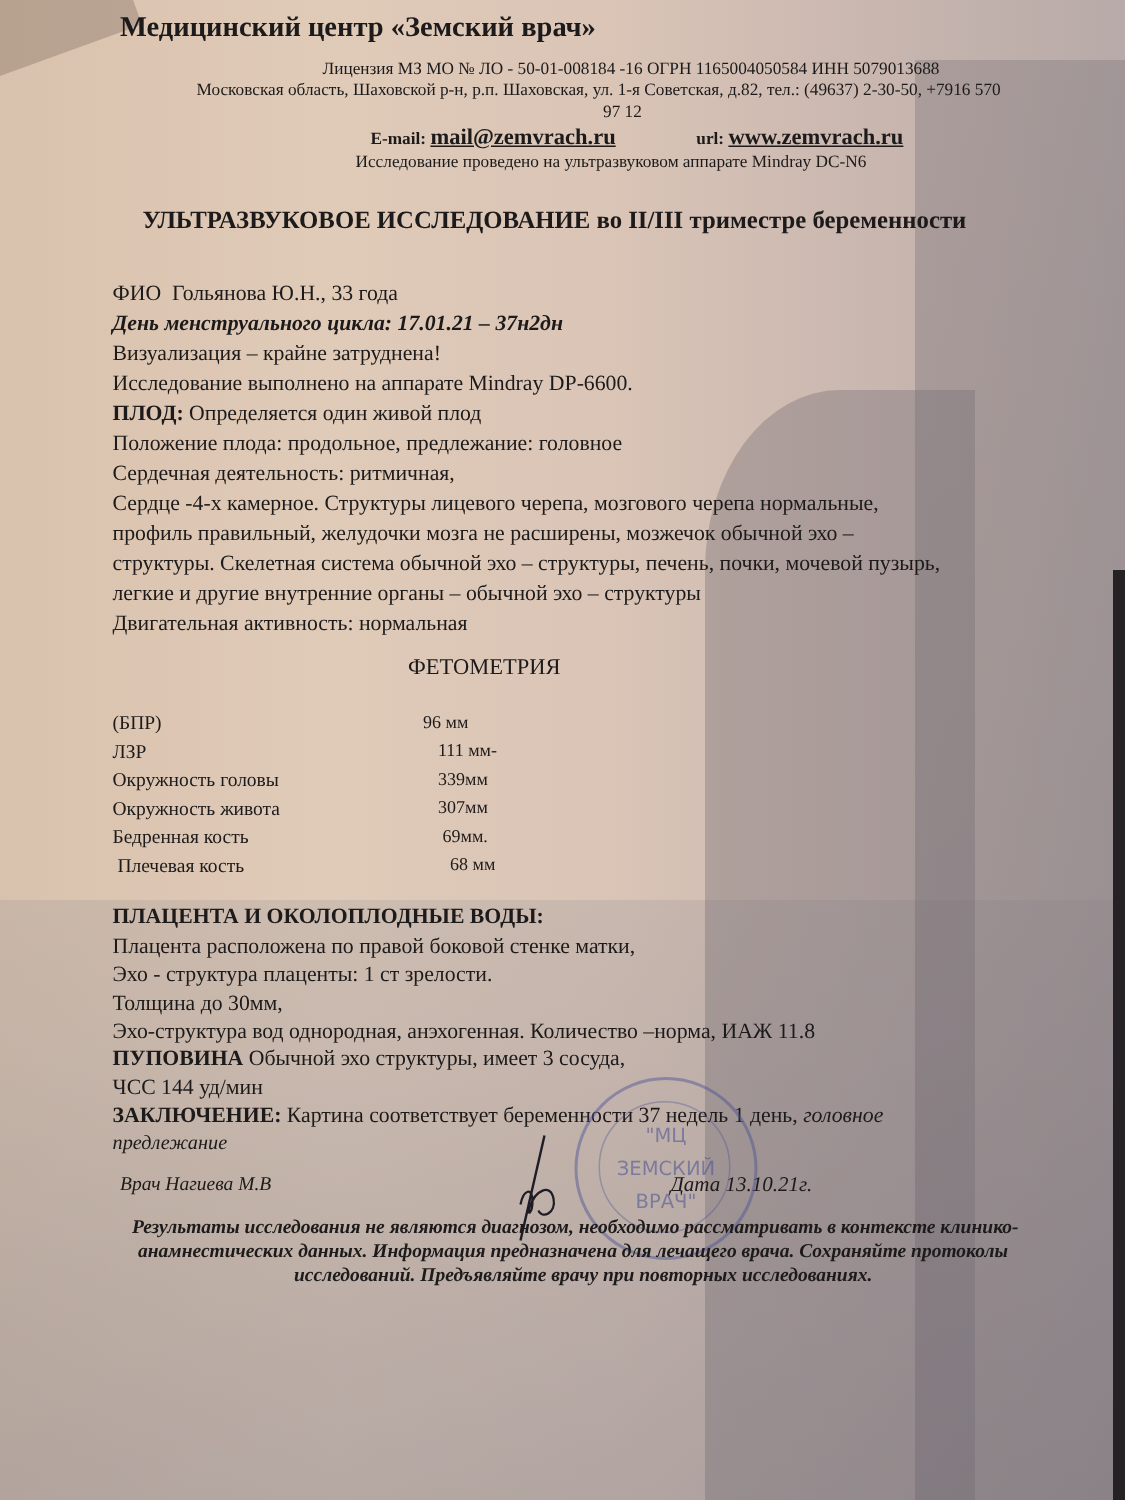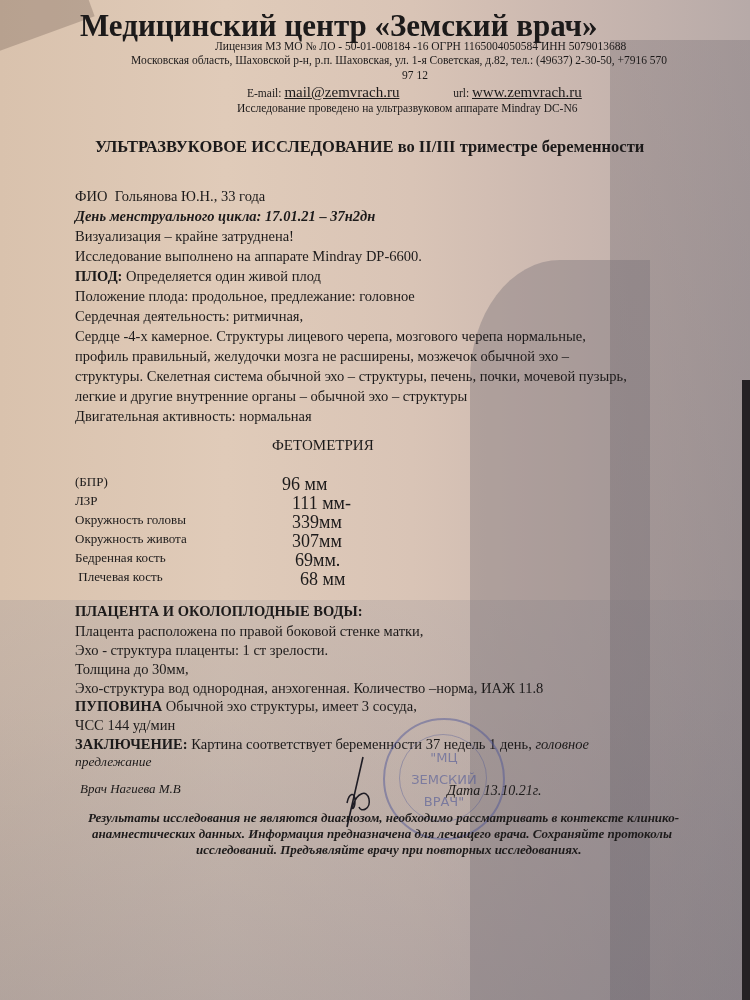--- a/index.html
+++ b/index.html
@@ -32,39 +32,39 @@
   .corner-top {
     position: absolute; left: -40px; top: -10px; width: 130px; height: 50px;
     background: rgba(120,100,90,0.35); transform: rotate(-20deg);
   }
   .edge-right {
     position: absolute; left: 742px; top: 380px; width: 8px; height: 620px;
     background: #252124;
   }
   .t { position: absolute; white-space: nowrap; }
 
-  .clinic-name { left: 80px; top: 8px; font-size: 31px; font-weight: bold; }
+  .clinic-name { left: 80px; top: 8px; font-size: 19px; font-weight: bold; }
   .hdr-small { font-size: 11.5px; }
   .license { left: 215px; top: 40px; }
   .address { left: 131px; top: 54px; }
   .address2 { left: 402px; top: 69px; }
-  .contacts { left: 247px; top: 84px; font-size: 11.5px; }
+  .contacts { left: 247px; top: 84px; font-size: 11.5px; font-weight: bold; }
   .contacts .link { font-size: 15px; text-decoration: underline; }
   .device-line { left: 237px; top: 102px; text-align: right; }
 
   .report-title { left: 95px; top: 137px; font-size: 16.5px; font-weight: bold; }
 
   .body-line { left: 75px; font-size: 14.5px; }
   .bi { font-weight: bold; font-style: italic; }
   .b { font-weight: bold; }
   .i { font-style: italic; }
 
   .feto-title { left: 272px; top: 437px; font-size: 15px; }
   .feto-row { position: absolute; left: 75px; font-size: 13px; }
-  .feto-val { position: absolute; font-size: 18px; white-space: nowrap; }
+  .feto-val { position: absolute; font-size: 12px; white-space: nowrap; }
 
   .doctor { left: 80px; top: 781px; font-size: 13px; font-style: italic; }
   .date { left: 447px; top: 783px; font-size: 14px; font-style: italic; }
 
   .disclaimer { left: 88px; font-size: 13px; font-weight: bold; font-style: italic; }
 
   .stamp {
     position: absolute; left: 383px; top: 718px; width: 118px; height: 118px;
     border-radius: 50%; border: 2px solid rgba(70,80,150,0.45);
   }

